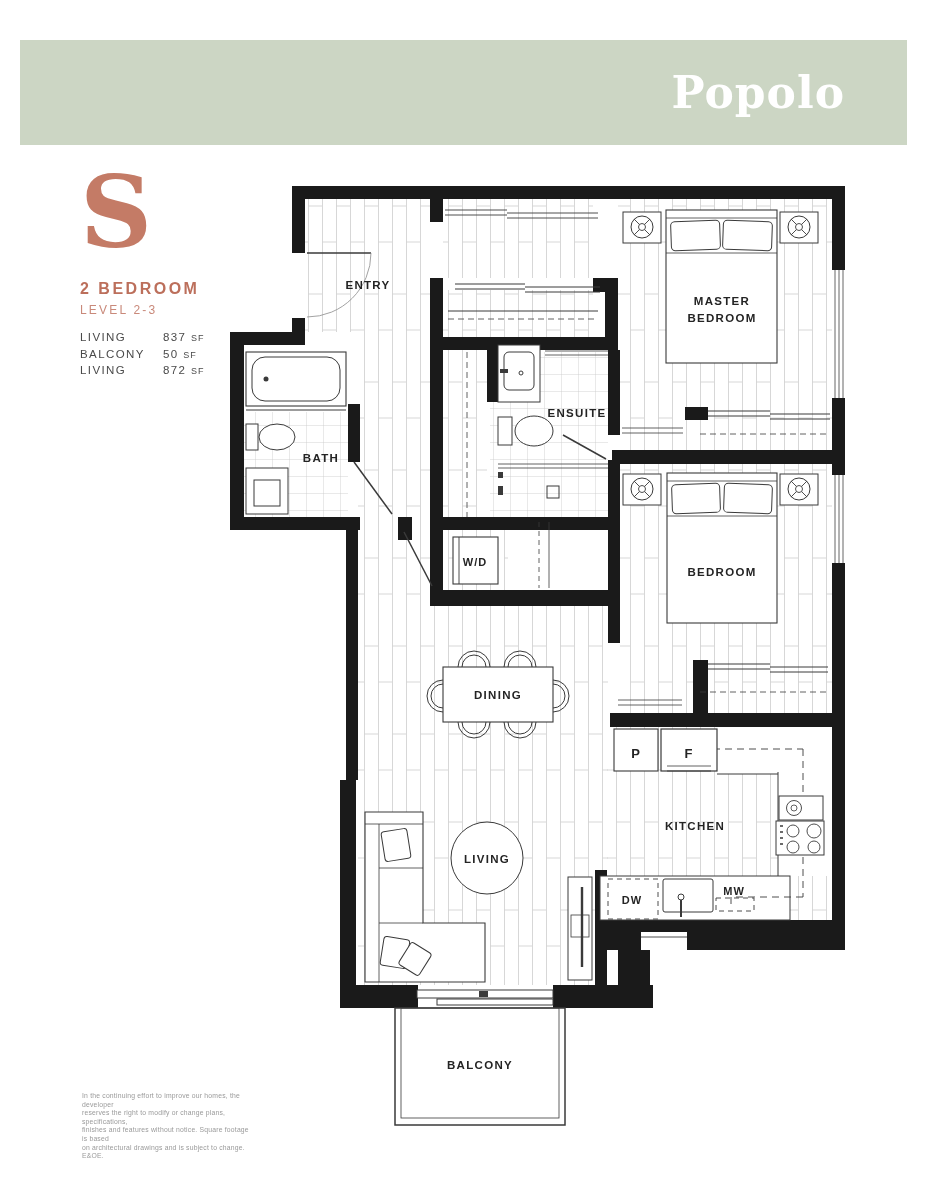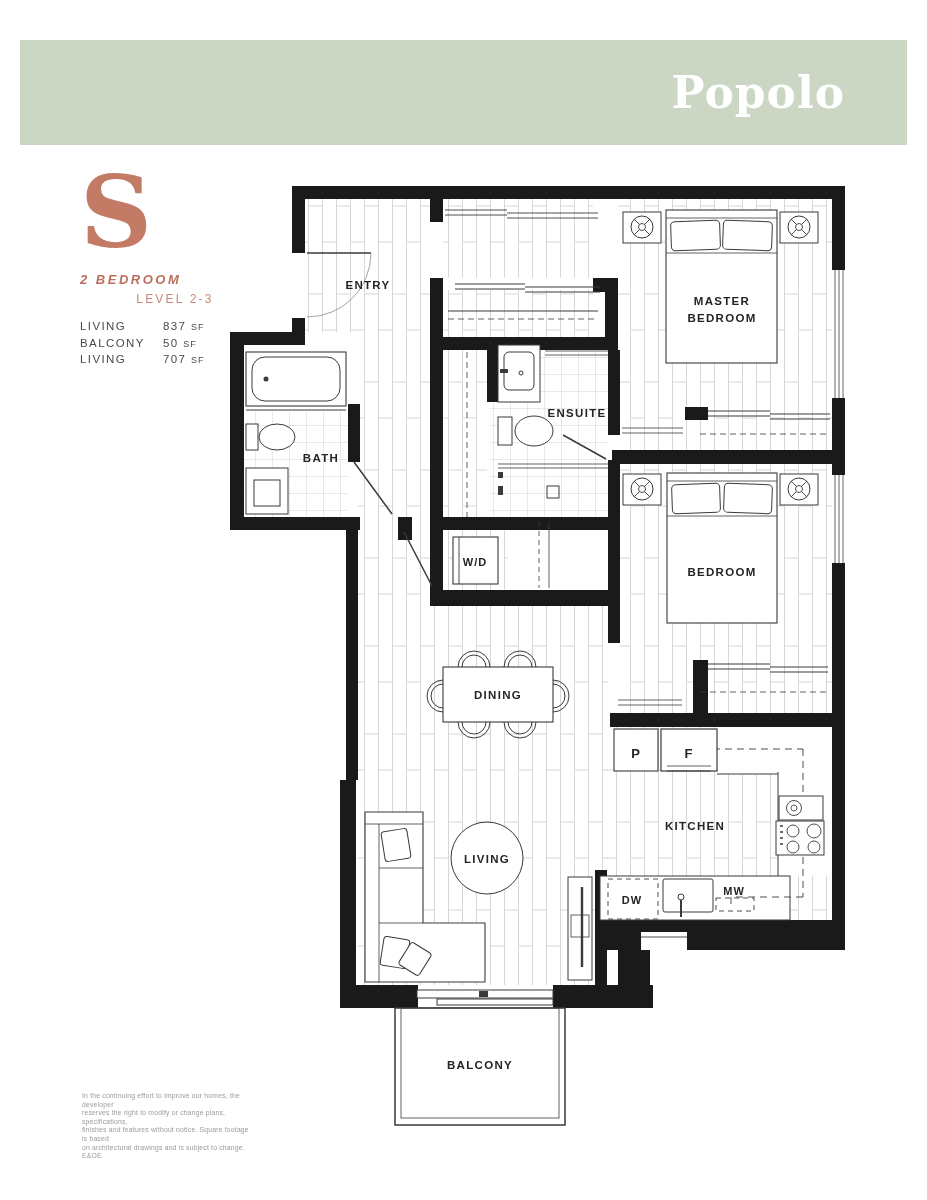--- a/index.html
+++ b/index.html
@@ -1,21 +1,21 @@
 <!DOCTYPE html>
 <html><head>
 <meta charset="utf-8">
 <style>
   html,body{margin:0;padding:0;background:#ffffff;}
   body{width:927px;height:1200px;position:relative;font-family:"Liberation Sans",sans-serif;overflow:hidden;}
   .banner{position:absolute;left:20px;top:40px;width:887px;height:105px;display:flex;align-items:center;justify-content:flex-end;padding-right:62px;box-sizing:border-box;}
   .brand{font-family:"DejaVu Serif",serif;font-weight:700;font-size:44px;color:#ffffff;letter-spacing:1px;}
   .infopanel{position:absolute;left:80px;top:160px;width:190px;}
   .unit-letter{font-family:"DejaVu Serif",serif;font-size:100px;line-height:104px;font-weight:700;}
-  .unit-type{margin-top:8px;font-size:13px;font-weight:700;letter-spacing:2.5px;font-style:italic;}
+  .unit-type{margin-top:16px;font-size:16px;font-weight:700;letter-spacing:2.5px;}
   .unit-level{margin-top:5px;font-size:12px;font-weight:400;letter-spacing:2.2px;}
   .stats{margin-top:14px;font-size:11.5px;letter-spacing:1.4px;color:#4a4a4a;}
   .stats .row{display:flex;margin-bottom:4.5px;}
   .stats .lab{width:83px;}
   .stats .val{font-weight:400;}
   .stats .unit{font-size:9px;letter-spacing:1px;}
   .disclaimer{position:absolute;left:82px;top:1092px;width:170px;font-size:6.8px;line-height:8.6px;color:#9a9a9a;letter-spacing:.2px;}
   .plan{position:absolute;left:210px;top:170px;width:660px;height:975px;}
   svg text{font-family:"Liberation Sans",sans-serif;font-weight:700;fill:#242424;}
   .rlbl{font-size:11.5px;letter-spacing:1.3px;}
@@ -25,33 +25,33 @@
 </head>
 <body>
 
 <div class="banner" style="background:#ccd6c4;">
   <div class="brand">Popolo</div>
 </div>
 
 <div class="infopanel">
   <div class="unit-letter" style="color:#c47b66;">S</div>
   <div class="unit-type" style="color:#bc6f5b;">2 BEDROOM</div>
-  <div class="unit-level" style="color:#c9897a;text-align:center;">LEVEL 2-3</div>
+  <div class="unit-level" style="color:#c9897a;">LEVEL 2-3</div>
   <div class="stats">
     <div class="row">
       <span class="lab">LIVING</span>
       <span class="val"><span>837</span> <span class="unit">SF</span></span>
     </div>
     <div class="row">
       <span class="lab">BALCONY</span>
       <span class="val"><span>50</span> <span class="unit">SF</span></span>
     </div>
     <div class="row">
       <span class="lab">LIVING</span>
-      <span class="val"><span>707</span> <span class="unit">SF</span></span>
+      <span class="val"><span>872</span> <span class="unit">SF</span></span>
     </div>
   </div>
 </div>
 
 <svg class="plan" viewBox="210 170 660 975" xmlns="http://www.w3.org/2000/svg">
   <defs>
     <pattern id="planks" width="28" height="88" patternUnits="userSpaceOnUse">
       <path d="M0.5,0V88 M14.5,0V88" stroke="#d2d2d2" stroke-width="0.9" fill="none"></path>
       <path d="M0,30H14 M14,66H28" stroke="#d2d2d2" stroke-width="0.9" fill="none"></path>
     </pattern>

